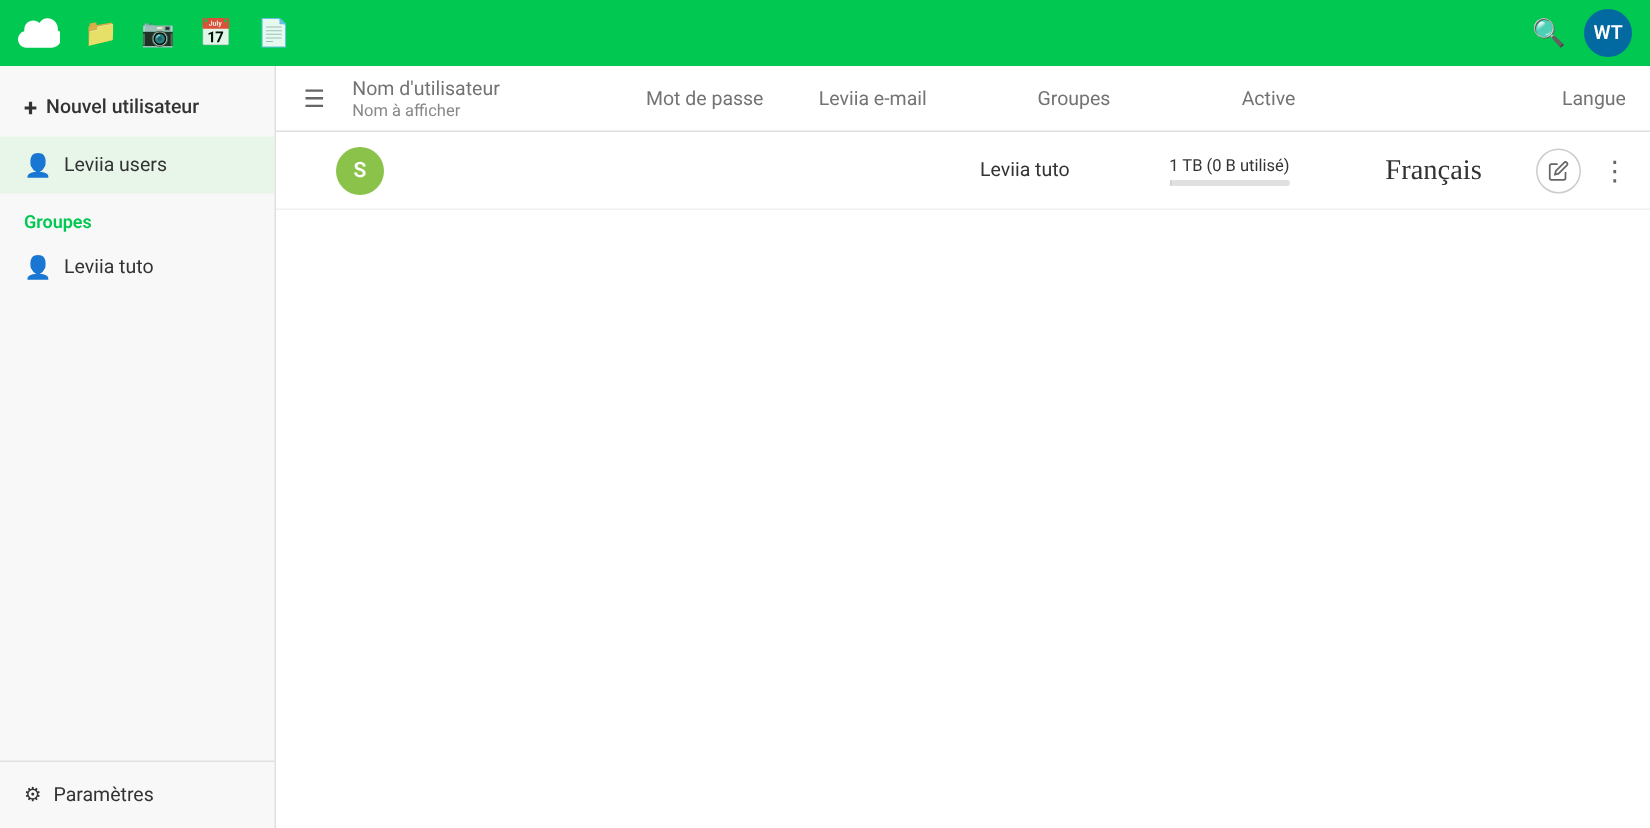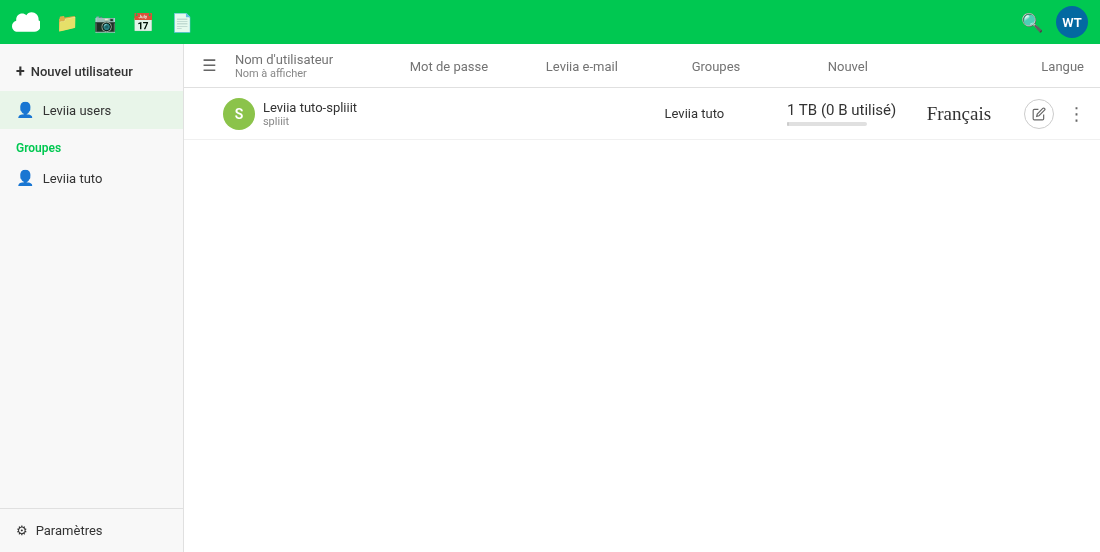--- a/index.html
+++ b/index.html
@@ -152,21 +152,21 @@
       font-size: 16px;
     }
     .col-name {
       width: 180px;
       padding: 0 8px;
     }
     .col-name .sub {
       font-size: 11px;
       color: #888;
     }
-    .col-password { width: 140px; padding: 0 8px; }
+    .col-password { width: 140px; padding: 0 8px; text-align: center; }
     .col-email { width: 150px; padding: 0 8px; }
     .col-groups { width: 140px; padding: 0 8px; }
     .col-quota { width: 160px; padding: 0 8px; }
     .col-language { width: 120px; padding: 0 8px; text-align: right; }
     .col-actions { flex: 1; }
 
     .col-header-label {
       font-size: 13px;
       color: #737373;
       font-weight: 400;
@@ -208,21 +208,21 @@
       color: #333;
     }
     .user-name-secondary {
       font-size: 11px;
       color: #888;
     }
     .cell-password { width: 140px; padding: 0 8px; font-size: 13px; }
     .cell-email { width: 150px; padding: 0 8px; font-size: 13px; }
     .cell-groups { width: 140px; padding: 0 8px; font-size: 13px; color: #333; }
     .cell-quota { width: 160px; padding: 0 8px; }
-    .quota-text { font-size: 15px; color: #333; }
+    .quota-text { font-size: 11px; color: #333; }
     .quota-bar { height: 4px; background: #e0e0e0; border-radius: 2px; margin-top: 3px; width: 80px; }
     .quota-fill { height: 100%; background: #ccc; border-radius: 2px; width: 2%; }
     .cell-language { width: 120px; padding: 0 8px; font-size: 19px; font-family: Liberation Serif, serif; }
     .cell-actions {
       flex: 1;
       display: flex;
       align-items: center;
       justify-content: flex-end;
       gap: 8px;
     }
@@ -320,38 +320,34 @@
       <div class="col-password">
         <span class="col-header-label">Mot de passe</span>
       </div>
       <div class="col-email">
         <span class="col-header-label">Leviia e-mail</span>
       </div>
       <div class="col-groups">
         <span class="col-header-label">Groupes</span>
       </div>
       <div class="col-quota">
-        <span class="col-header-label">Nouvel</span>
+        <span class="col-header-label">Active</span>
       </div>
       <div class="col-language">
         <span class="col-header-label">Langue</span>
       </div>
       <div class="col-actions"></div>
     </div>
 
     <div class="table-body">
 
       <div class="table-row">
         <div class="col-menu"></div>
         <div style="display:flex;align-items:center;width:180px;">
           <div class="user-avatar-cell">S</div>
-          <div class="user-name-cell">
-            <div class="user-name-primary">Leviia tuto-spliiit</div>
-            <div class="user-name-secondary">spliiit</div>
-          </div>
         </div>
         <div class="cell-password"></div>
         <div class="cell-email"></div>
         <div class="cell-groups">Leviia tuto</div>
         <div class="cell-quota">
           <div class="quota-text">1 TB (0 B utilisé)</div>
           <div class="quota-bar">
             <div class="quota-fill"></div>
           </div>
         </div>

